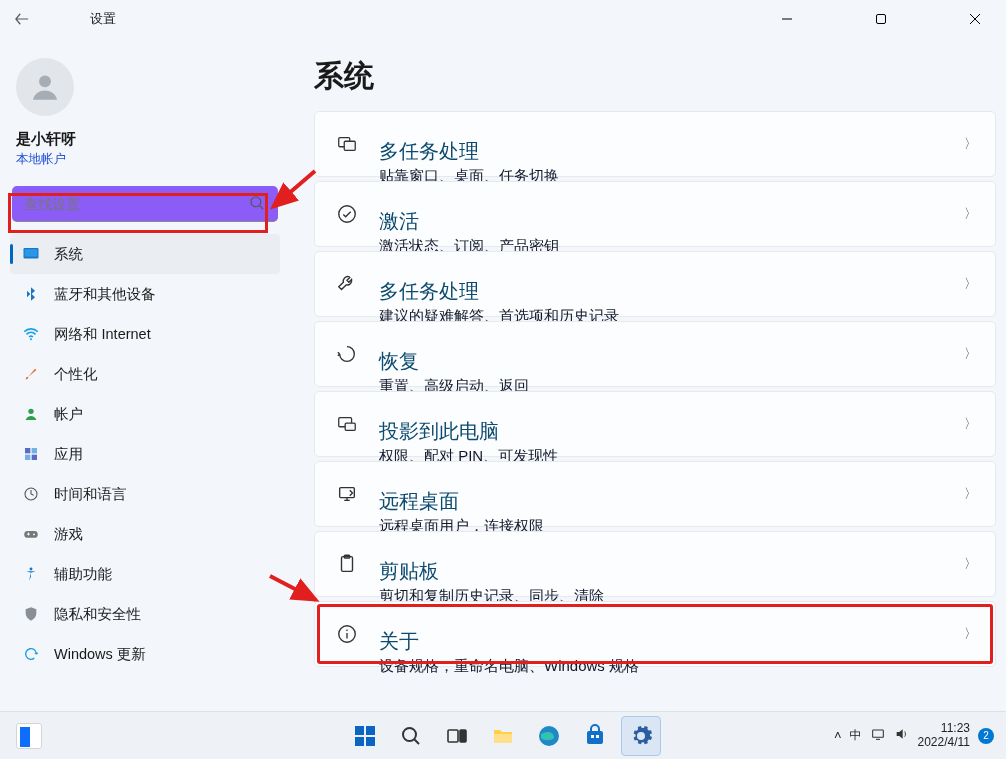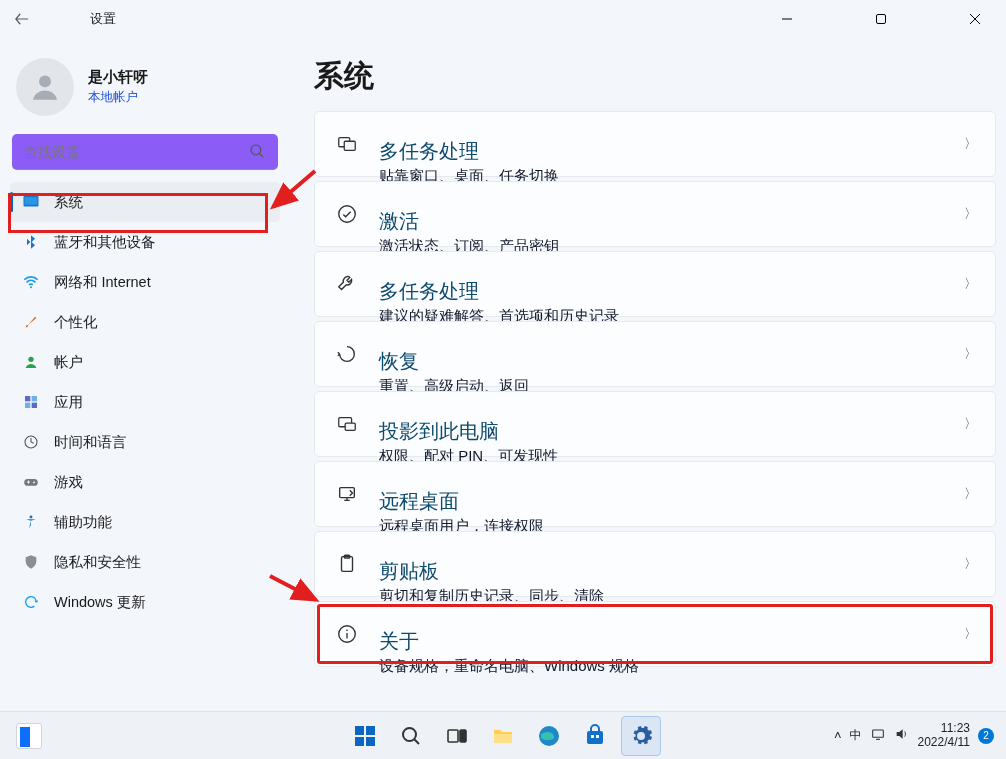--- a/index.html
+++ b/index.html
@@ -11,21 +11,21 @@
 .titlebar .title { font-size: 13px; color:#1a1a1a; margin-left: 6px; }
 .titlebar .spacer { flex:1; }
 .winbtn { width: 46px; height: 32px; display:flex; align-items:center; justify-content:center; color:#1a1a1a; }
 .winbtn svg { width:10px; height:10px; }
 
 
 .content { display:flex; height: calc(100% - 38px - 48px); }
 
 
 .sidebar { width: 290px; padding: 14px 10px 10px 10px; }
-.account { display:flex; align-items:center; gap:14px; padding: 6px 6px 14px 6px; }
+.account { display:flex; align-items:flex-start; gap:14px; padding: 6px 6px 14px 6px; flex-direction: column; }
 .avatar { width: 58px; height:58px; border-radius:50%; background:#e2e6ea; display:flex; align-items:center; justify-content:center; color:#9aa0a6; }
 .avatar svg { width:34px; height:34px; }
 .acct-name { font-size:15px; font-weight:600; color:#1a1a1a; }
 .acct-sub { font-size:12.5px; color:#1d4ed8; margin-top:2px; }
 
 .searchwrap { position:relative; margin: 4px 2px 12px 2px; }
 .searchbox { width:100%; height:36px; border:none; border-bottom:1.5px solid #8a8a8a; border-radius:5px 5px 5px 5px; background:#8b5cf6; padding: 0 40px 0 12px; font-size:14px; color:#1a1a1a; outline:none; }
 .searchbox::placeholder { color:#777; }
 .searchicon { position:absolute; right:12px; top:8px; color:#555; }
 

